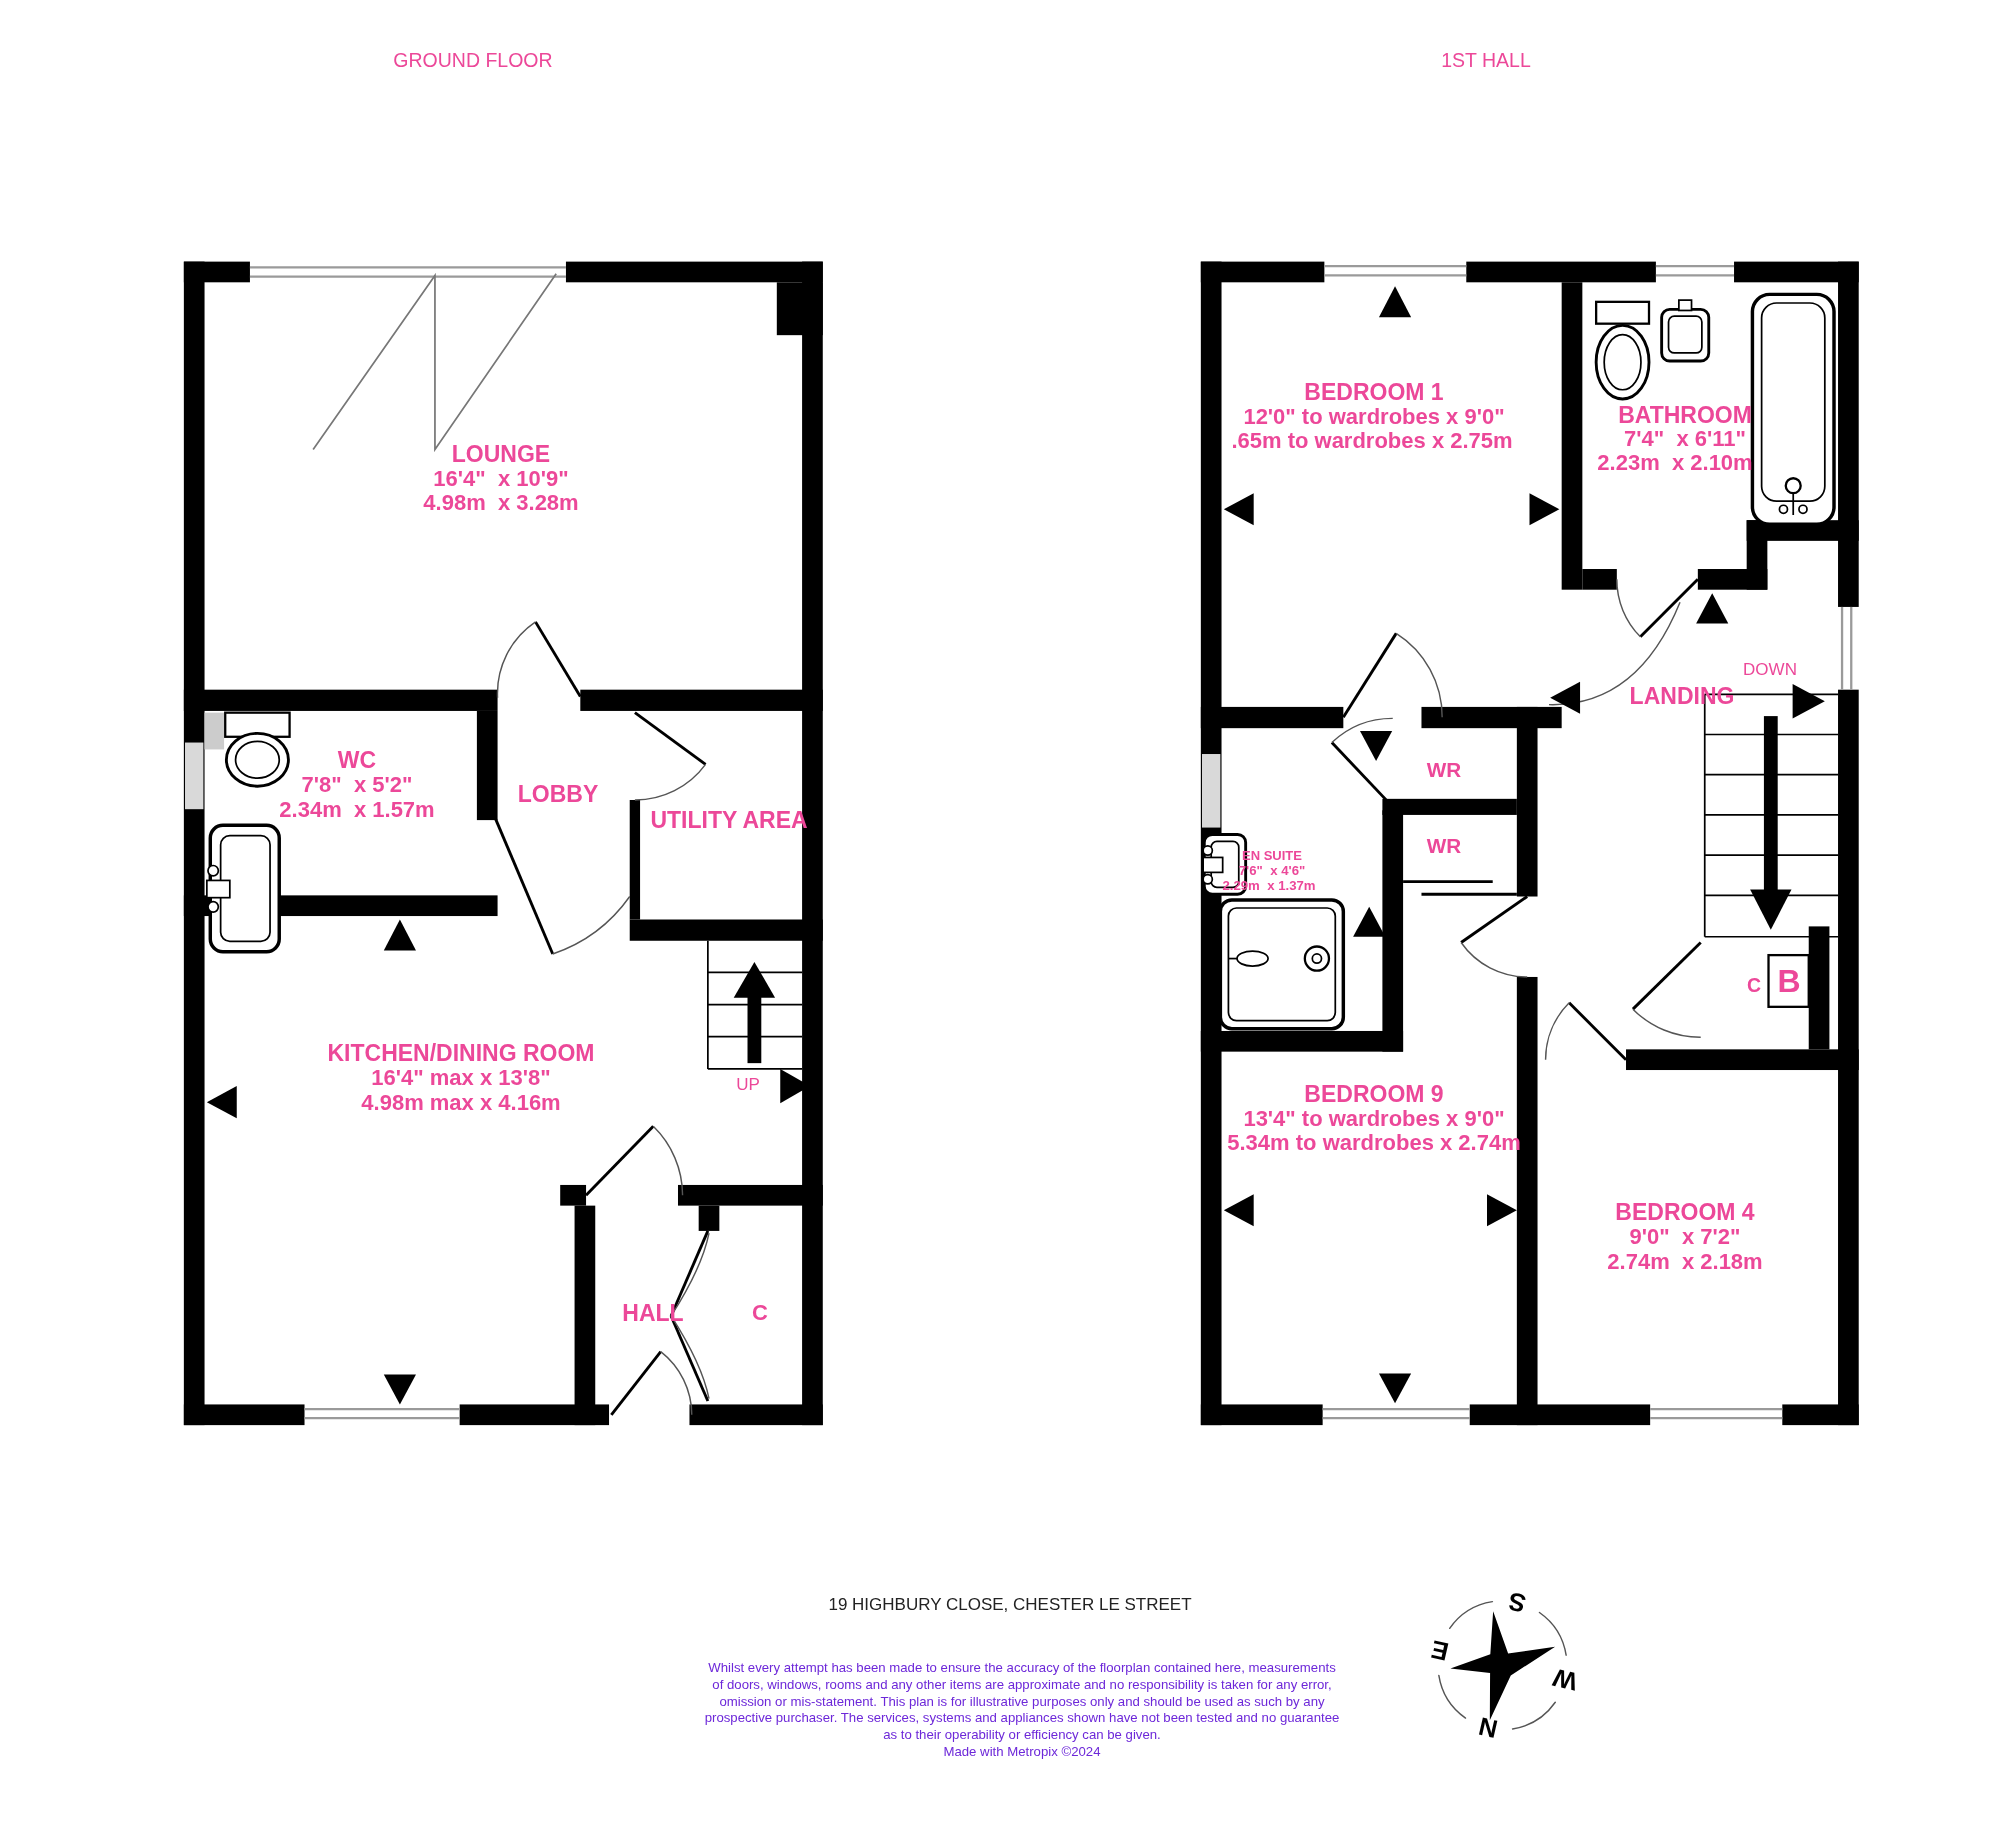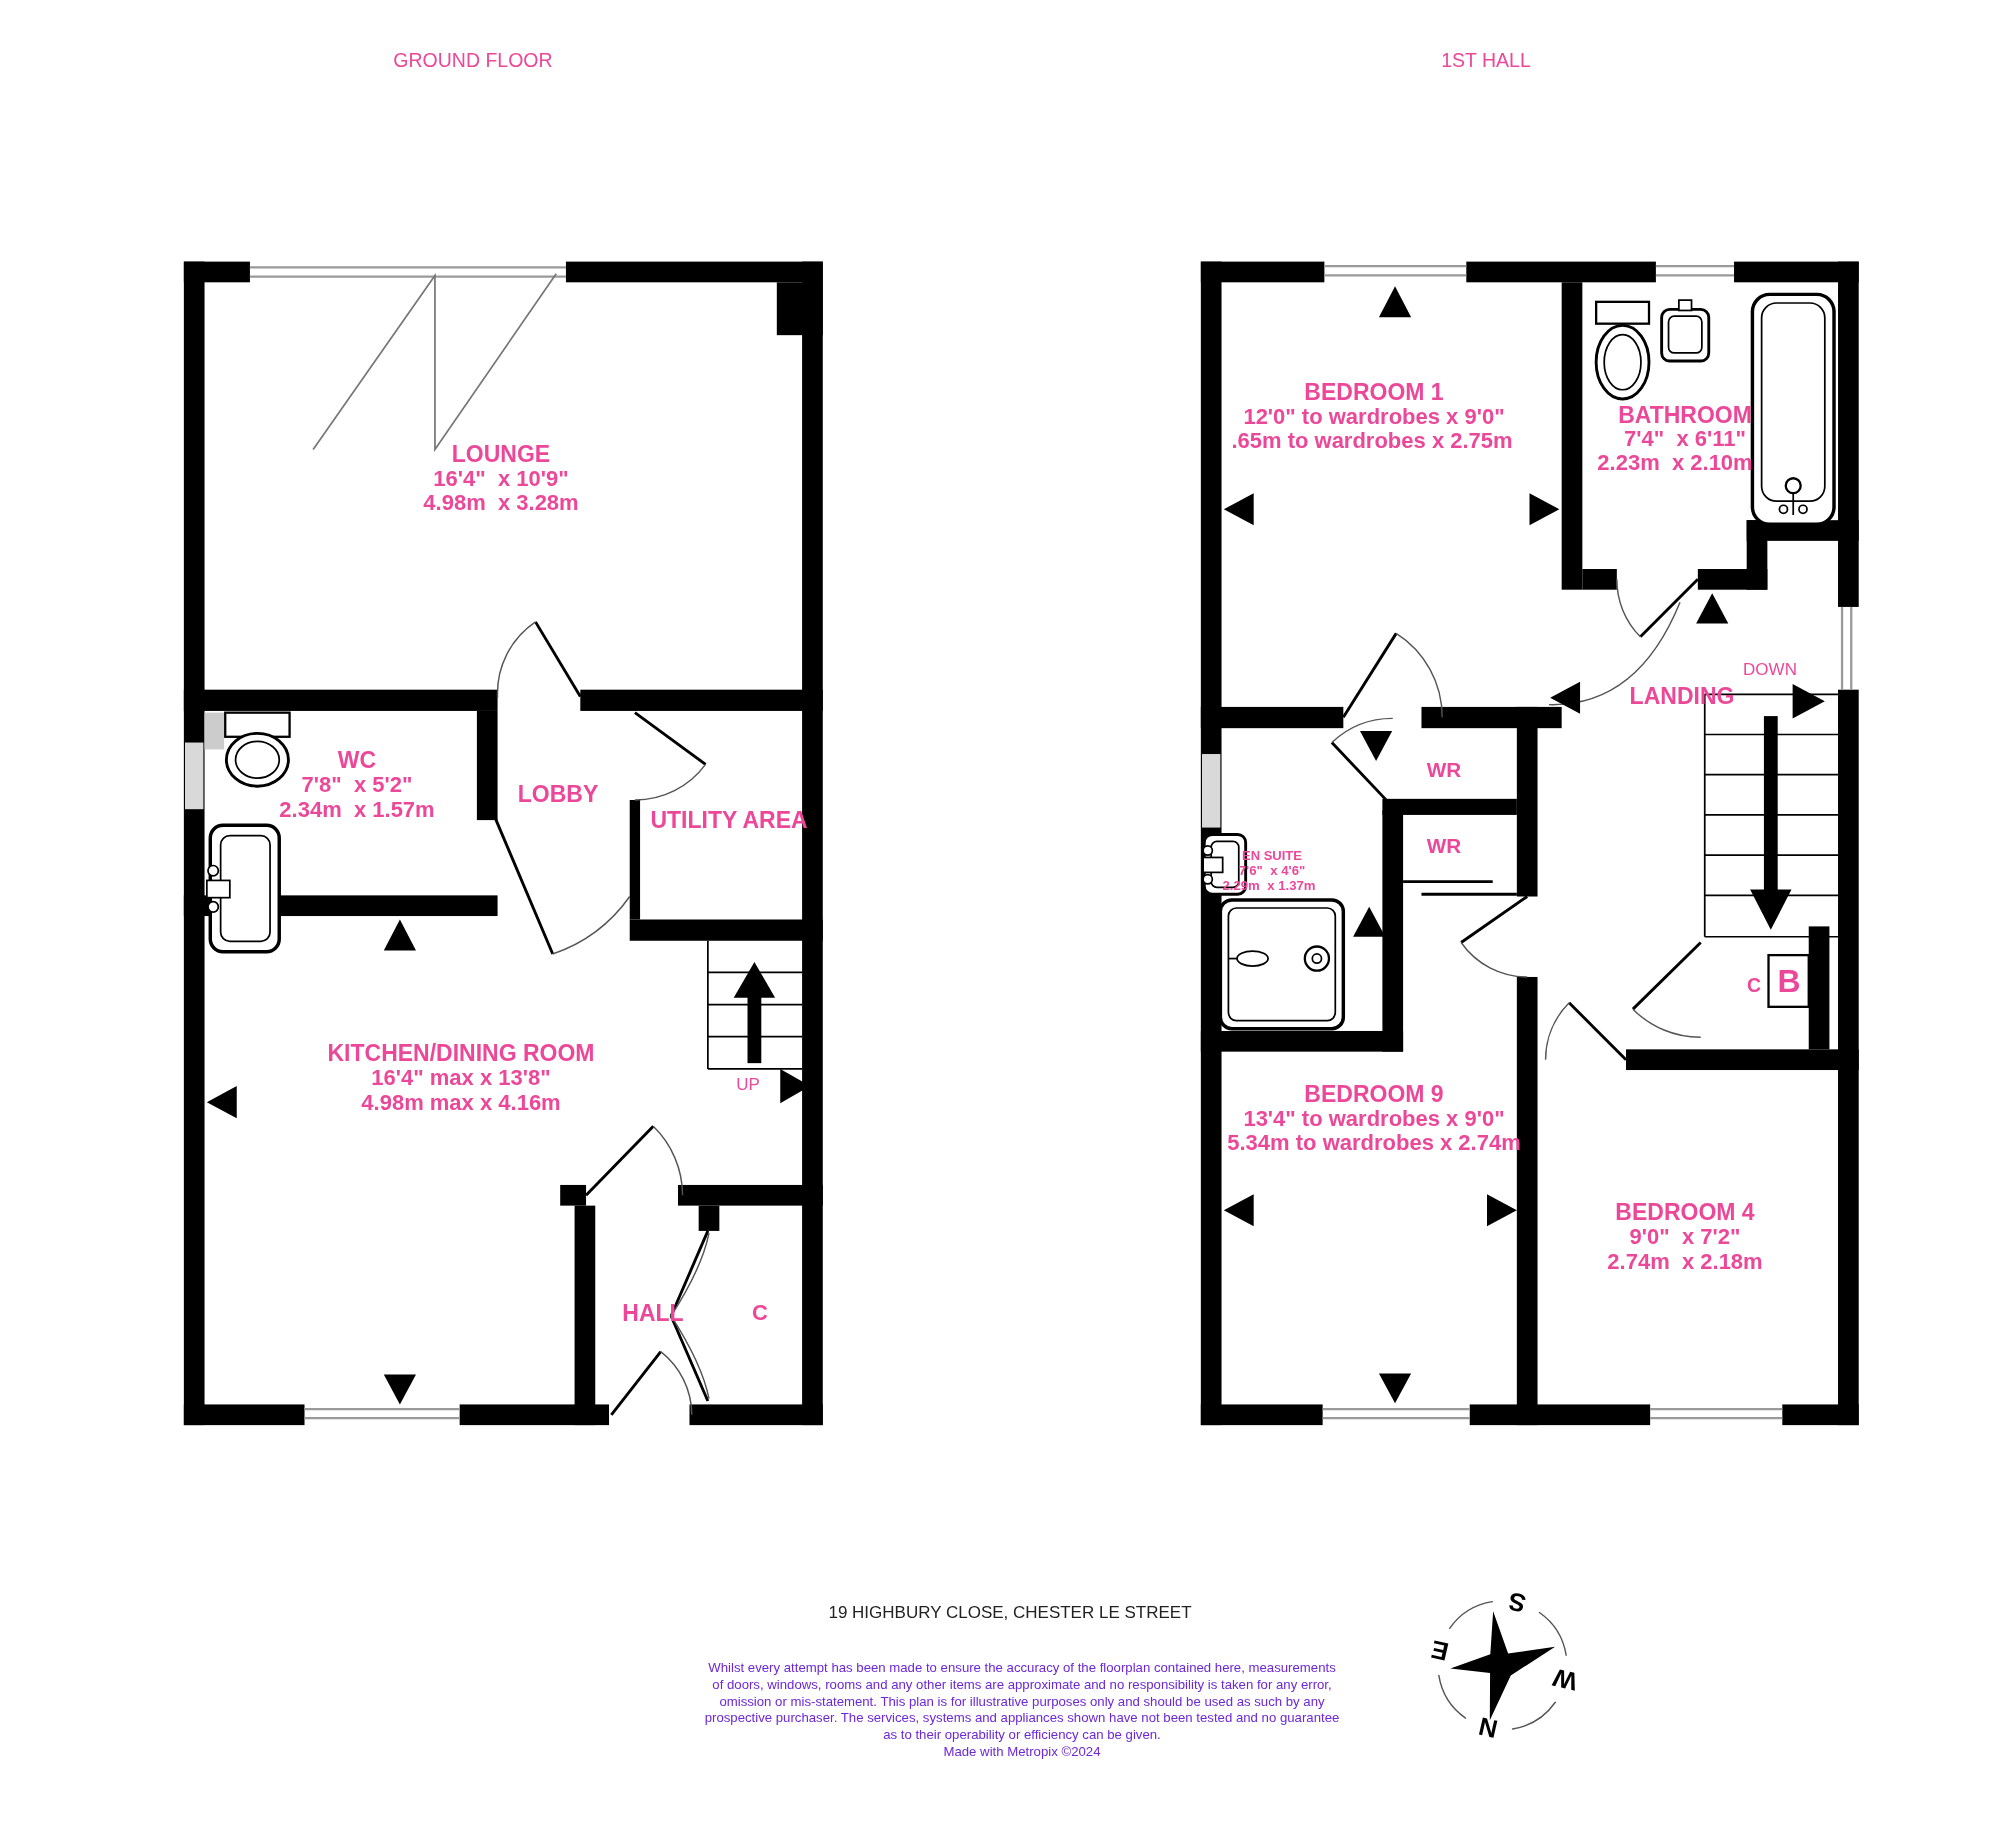--- a/index.html
+++ b/index.html
@@ -10,21 +10,21 @@
          font-family:"Liberation Sans",sans-serif;text-align:center;}
   .b{font-weight:bold;}
   .fs34{font-size:19.5px;}
   .fs40{font-size:23px;}
   .fs38{font-size:22px;}
   .fs36{font-size:20.7px;}
   .fs30{font-size:17px;}
   .fs25{font-size:13px;}
   .fs23{font-size:13.2px;}
   .fs56{font-size:32px;}
-  .addr{font-size:17px;color:#222;margin-top:8px;}
+  .addr{font-size:17px;color:#222;}
   .disc{font-size:13.2px;color:#6d28d9;}
   .wall{fill:#000;}
   .thin{stroke:#000;stroke-width:3;fill:none;}
   .leaf{stroke:#000;stroke-width:5;fill:none;}
   .arc{stroke:#555;stroke-width:2.5;fill:none;}
   .win{stroke:#9a9a9a;stroke-width:4;fill:none;}
   .zig{stroke:#777;stroke-width:3;fill:none;}
   .fix{fill:#fff;stroke:#000;}
   .tri{fill:#000;}
 </style>

